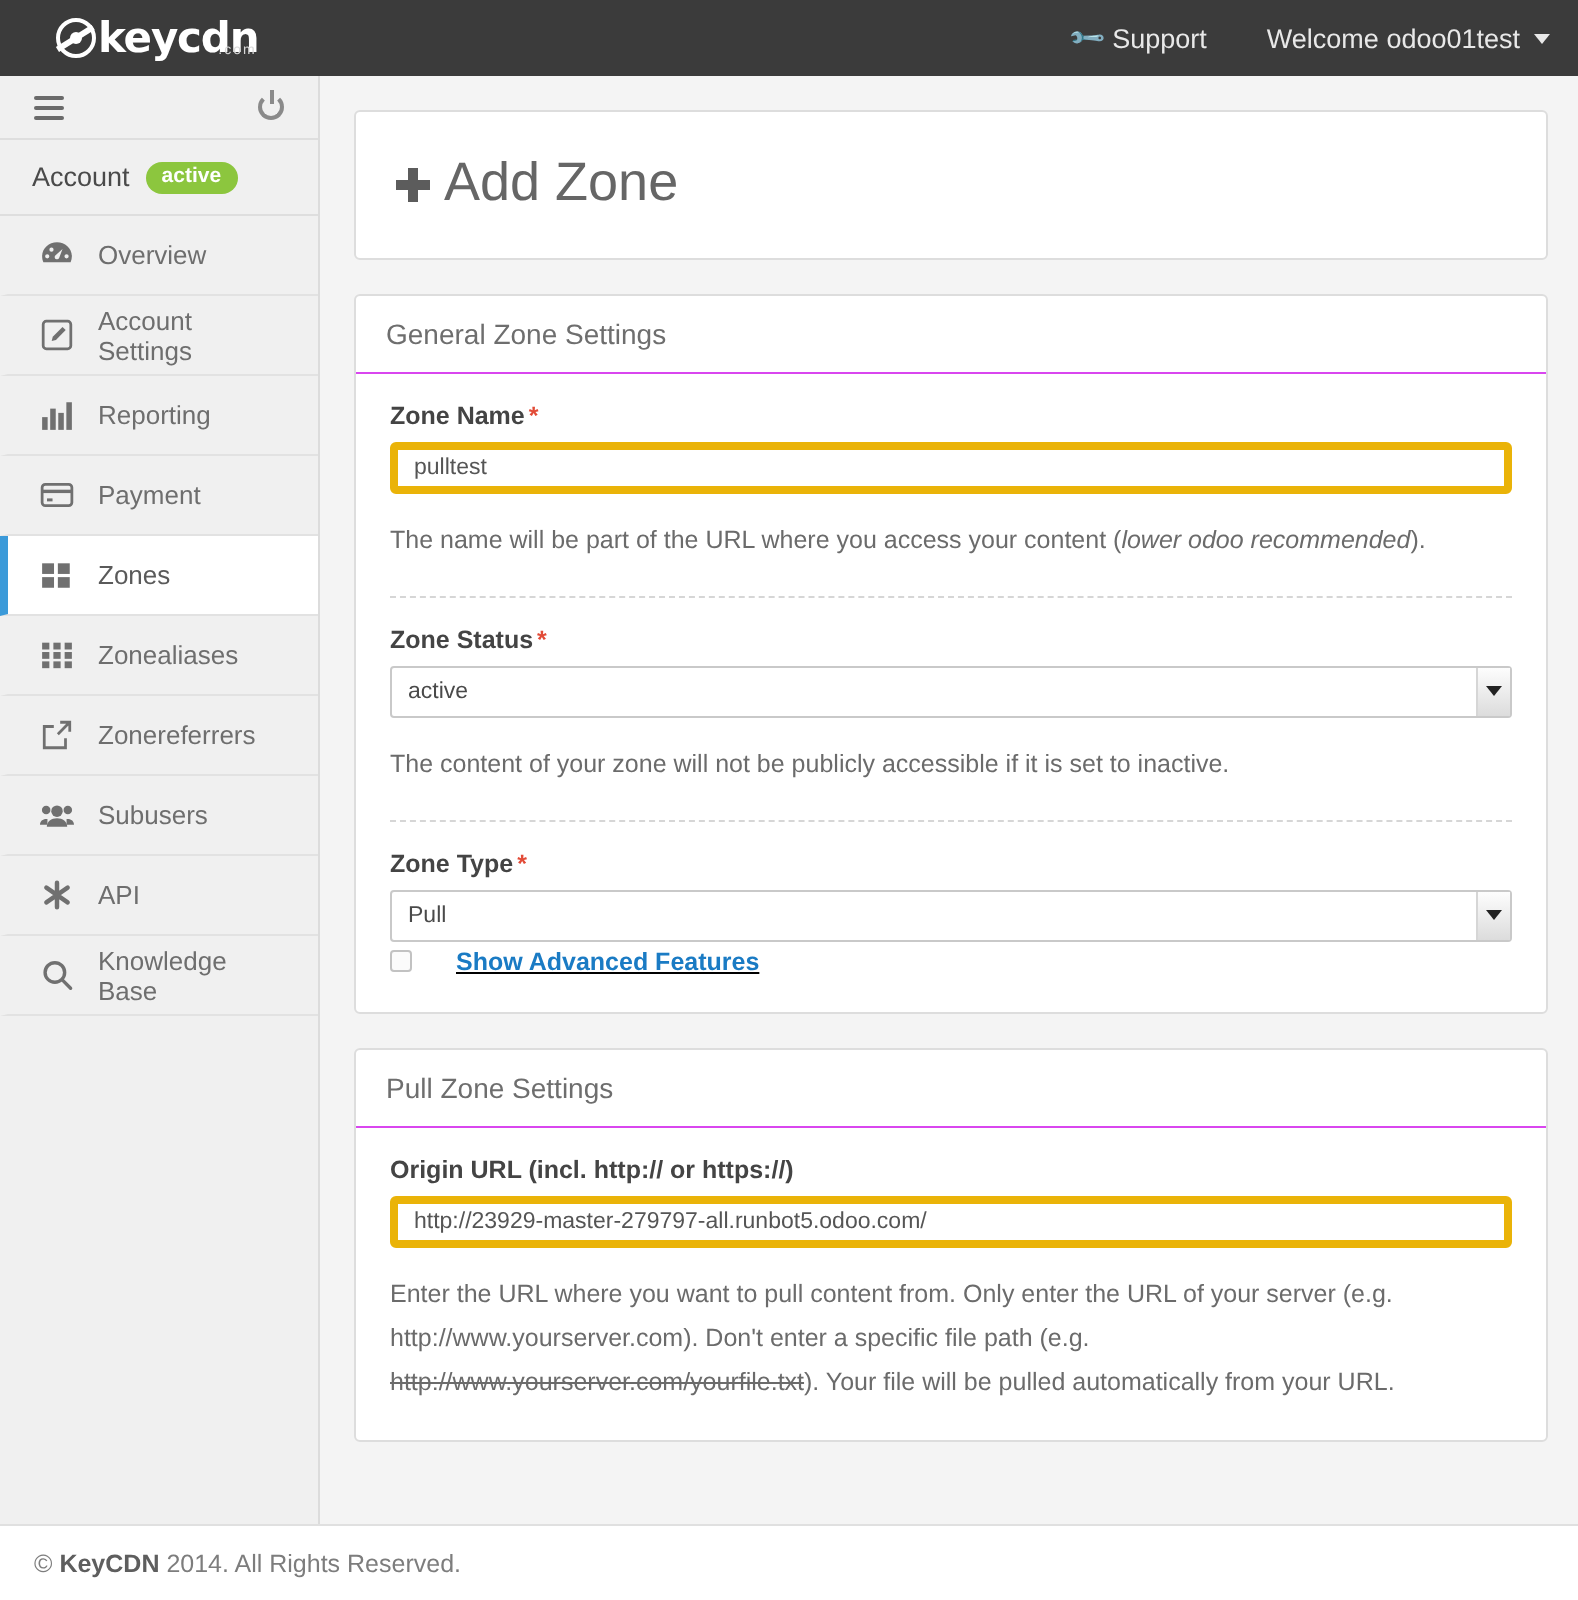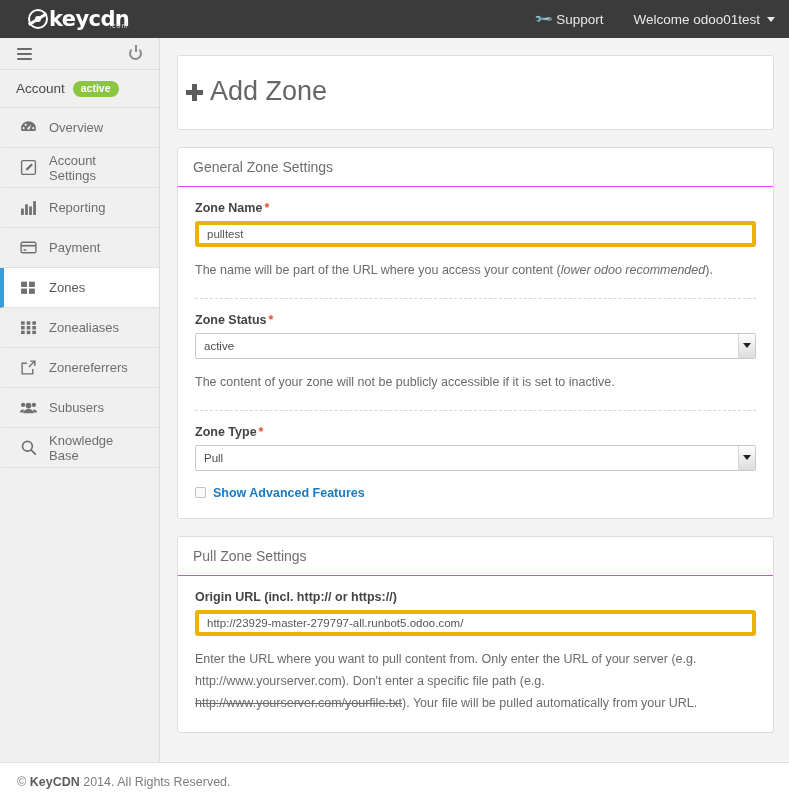--- a/index.html
+++ b/index.html
@@ -202,21 +202,21 @@
     overflow: hidden;
     min-width: 0;
   }
   .panel {
     background: #ffffff;
     border: 1px solid #dddddd;
     border-radius: 3px;
     margin-bottom: 17px;
   }
   .panel-hero {
-    padding: 22px 8px 24px;
+    padding: 22px 20px 24px;
   }
   .page-title {
     font-size: 27px;
     color: #666666;
     font-weight: normal;
     margin: 0;
     display: flex;
     align-items: center;
     gap: 7px;
     line-height: 1;
@@ -311,23 +311,24 @@
 
   .divider-dashed {
     border: 0;
     border-top: 1px dashed #d6d6d6;
     margin: 14px 0 14px;
   }
 
   .checkbox-row {
     display: flex;
     align-items: center;
-    gap: 7px;
-    margin-top: 15px;
+    gap: 22px;
+    margin-top: 3px;
     cursor: pointer;
+    text-decoration: underline;
   }
   .cbox {
     width: 11px; height: 11px;
     border: 1px solid #c2c2c2;
     border-radius: 2px;
     background: #fbfbfb;
     flex: 0 0 11px;
   }
   .cb-label {
     color: #1a7bc4;
@@ -477,20 +478,28 @@
             <circle cx="8" cy="6.2" r="2.7"></circle>
             <circle cx="2.9" cy="5.6" r="2"></circle>
             <circle cx="13.1" cy="5.6" r="2"></circle>
             <path d="M3.2 13.5c0-2.4 2.1-4 4.8-4s4.8 1.6 4.8 4z"></path>
             <path d="M0 12.6c0-1.6 1.2-2.7 3-2.7h.5v2.7zM16 12.6c0-1.6-1.2-2.7-3-2.7h-.5v2.7z"></path>
           </svg>
         </span>
         <span>Subusers</span>
       </div>
 
+      <div class="sb-item">
+        <span class="sb-icon">
+          <svg width="17" height="17" viewBox="0 0 16 16" stroke="currentColor" stroke-width="2.1" stroke-linecap="round">
+            <path d="M8 2.2v11.6M3 4.5l10 7M13 4.5l-10 7"></path>
+          </svg>
+        </span>
+        <span>API</span>
+      </div>
 
       <div class="sb-item">
         <span class="sb-icon">
           <svg width="17" height="17" viewBox="0 0 16 16" fill="none" stroke="currentColor" stroke-width="1.6">
             <circle cx="7" cy="6.8" r="4.6"></circle>
             <path d="M10.6 10.4 14.4 14.2" stroke-linecap="round"></path>
           </svg>
         </span>
         <span>Knowledge Base</span>
       </div>

